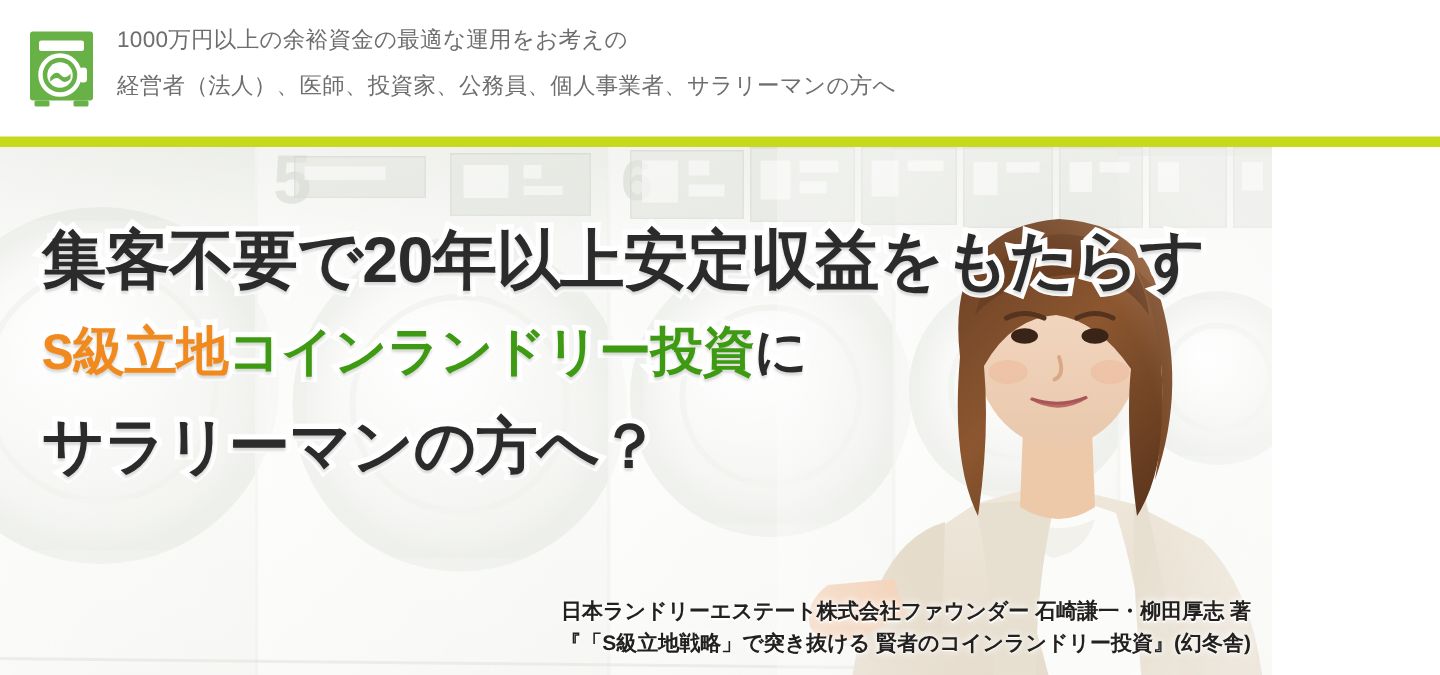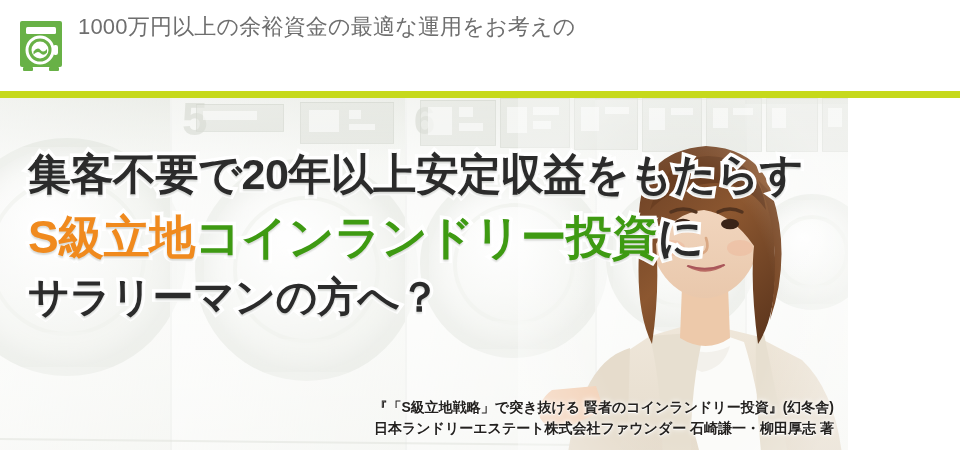--- a/index.html
+++ b/index.html
@@ -17,21 +17,21 @@
     position:absolute;left:0;top:0;width:960px;height:91px;
     background:#ffffff;
     z-index:5;
   }
   #header-icon{
     position:absolute;left:18px;top:20px;width:46px;height:52px;
   }
   #header-text{
     position:absolute;left:78px;top:11px;
     color:#6e6e6e;
-    font-size:22px;
+    font-size:15px;
     line-height:31px;
     letter-spacing:0.2px;
     white-space:nowrap;
   }
   #header-text div{font-weight:400;}
 
   
   #divider{
     position:absolute;left:0;top:91px;width:960px;height:7px;
     background:#c6d91b;
@@ -110,21 +110,21 @@
   .hl-line{
     font-family:"Liberation Sans","DejaVu Sans",sans-serif;
     font-weight:700;
     letter-spacing:-0.5px;
     color:#2b2b2b;
     -webkit-text-stroke:7px #ffffff;
     paint-order:stroke fill;
     text-shadow:0 2px 2px rgba(120,125,115,.30);
   }
   #hl1{font-size:43px;line-height:52px;margin-bottom:8px;}
-  #hl2{font-size:46px;line-height:58px;margin-bottom:6px;}
+  #hl2{font-size:35px;line-height:58px;margin-bottom:6px;font-family:Liberation Mono, monospace;}
   #hl3{font-size:41px;line-height:50px;}
   .hl-orange{color:#f08a1e;}
   .hl-green{color:#3e9a12;}
   .hl-dark{color:#2b2b2b;}
 
   
   #caption{
     position:absolute;right:14px;bottom:11px;
     z-index:10;
     text-align:right;
@@ -152,20 +152,21 @@
         <circle cx="22" cy="30" r="8.5" fill="#ffffff"></circle>
         <path d="M15.5 31.5 q4-5 7-1.5 q3 3.5 6.5 -1 v3.5 q-3.5 4 -6.5 .8 q-3-3.2-7 1.2 z" fill="#68b146"></path>
         <rect x="35" y="25" width="5" height="10" rx="2.2" fill="#ffffff"></rect>
         <rect x="5" y="47" width="10" height="4" rx="1" fill="#68b146"></rect>
         <rect x="31" y="47" width="10" height="4" rx="1" fill="#68b146"></rect>
       </svg>
     </div>
 
     <div id="header-text">
       <div>1000万円以上の余裕資金の最適な運用をお考えの</div>
+      <div>経営者（法人）、医師、投資家、公務員、個人事業者、サラリーマンの方へ</div>
     </div>
   </div>
 
   <div id="divider"></div>
 
   <div id="stage">
 
     <div id="bg">
       <div class="topband"></div>
 
@@ -295,18 +296,18 @@
       </svg>
     </div>
 
     <div id="headline">
       <div class="hl-line" id="hl1">集客不要で20年以上安定収益をもたらす</div>
       <div class="hl-line" id="hl2"><span class="hl-orange">S級立地</span><span class="hl-green">コインランドリー投資</span><span class="hl-dark">に</span></div>
       <div class="hl-line" id="hl3">サラリーマンの方へ？</div>
     </div>
 
     <div id="caption">
+      <div>日本ランドリーエステート株式会社ファウンダー 石崎謙一・柳田厚志 著</div>
       <div>『「S級立地戦略」で突き抜ける 賢者のコインランドリー投資』(幻冬舎)</div>
-      <div>日本ランドリーエステート株式会社ファウンダー 石崎謙一・柳田厚志 著</div>
     </div>
 
   </div>
 </div>
 
 </body></html>

